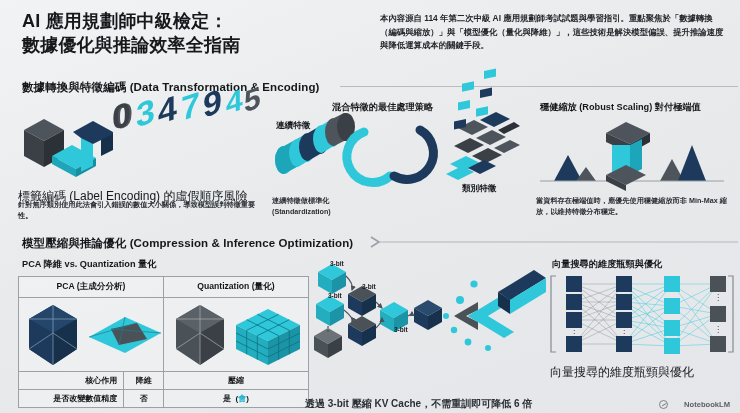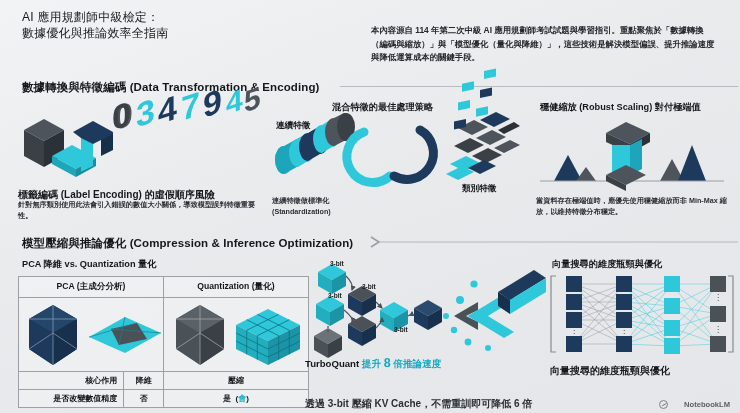--- a/index.html
+++ b/index.html
@@ -9,43 +9,43 @@
     background: linear-gradient(160deg, #f2f3f5 0%, #e8eaec 45%, #e4e6e9 100%);
     color: #1c1f22;
     overflow: hidden;
     position: relative;
   }
   .page { position: relative; width: 740px; height: 413px; }
 
   
   .hdr { position: absolute; left: 22px; top: 10px; width: 340px; }
   .hdr h1 {
-    font-size: 12px; line-height: 1.32; font-weight: 400;
+    font-size: 18px; line-height: 1.32; font-weight: 700;
     letter-spacing: .2px; color: #16191c;
   }
   .intro {
-    position: absolute; left: 371px; top: 12px; width: 348px;
-    font-size: 8.4px; line-height: 1.62; color: #24282c; font-weight: 600; margin-top: 12px;
+    position: absolute; left: 380px; top: 12px; width: 348px;
+    font-size: 8.4px; line-height: 1.62; color: #24282c; font-weight: 600;
   }
 
   
   .sec-title {
     position: absolute; font-size: 11.5px; font-weight: 700; color: #15181b;
     letter-spacing: .1px;
   }
   .sec-rule {
     position: absolute; height: 1px; background: #b8bcc1;
   }
 
   
   .sub-h {
     position: absolute; font-size: 9.2px; font-weight: 700; color: #16191c;
   }
   .cap-t {
-    position: absolute; font-size: 10px; font-weight: 700; color: #16191c;
+    position: absolute; font-size: 12px; font-weight: 400; color: #16191c;
   }
   .cap-b {
     position: absolute; font-size: 7.2px; line-height: 1.5; color: #2c3035;
     font-weight: 600;
   }
   .tag {
     position: absolute; font-size: 8.6px; font-weight: 700; color: #14171a;
   }
 
   
@@ -405,26 +405,20 @@
       <polygon points="166,58 202,36 212,42 176,64" fill="#2ec8da"></polygon>
       <polygon points="166,58 202,80 212,74 176,52" fill="#2ec8da"></polygon>
       <polygon points="202,36 212,42 212,30" fill="#1a94a6"></polygon>
       <polygon points="196,34 232,12 244,20 208,42" fill="#1d3a5c"></polygon>
       <polygon points="196,34 196,48 208,56 208,42" fill="#17304b"></polygon>
       <polygon points="208,42 244,20 244,34 208,56" fill="#2ec8da"></polygon>
       <polygon points="196,82 232,104 244,96 208,74" fill="#1d3a5c" opacity="0"></polygon>
     </g>
   </svg>
 
-  <div class="turbo-h">
-    <span class="t1">TurboQuant</span>
-    <span class="t2">提升</span>
-    <span class="big">8</span>
-    <span class="t2">倍推論速度</span>
-  </div>
   <div class="turbo-b">透過 3-bit 壓縮 KV Cache，不需重訓即可降低 6 倍記憶體需求並大幅加速。</div>
 
   <div class="sub-h" style="left:552px; top:258px;">向量搜尋的維度瓶頸與優化</div>
 
   <svg class="abs" style="left:548px; top:272px;" width="188" height="84" viewBox="0 0 188 84">
 
     <path d="M8,4 L3,4 L3,80 L8,80" fill="none" stroke="#868b91" stroke-width="1.2"></path>
     <path d="M180,4 L185,4 L185,80 L180,80" fill="none" stroke="#868b91" stroke-width="1.2"></path>
 
     <g stroke="#6e757b" stroke-width=".45" opacity=".75" fill="none">

